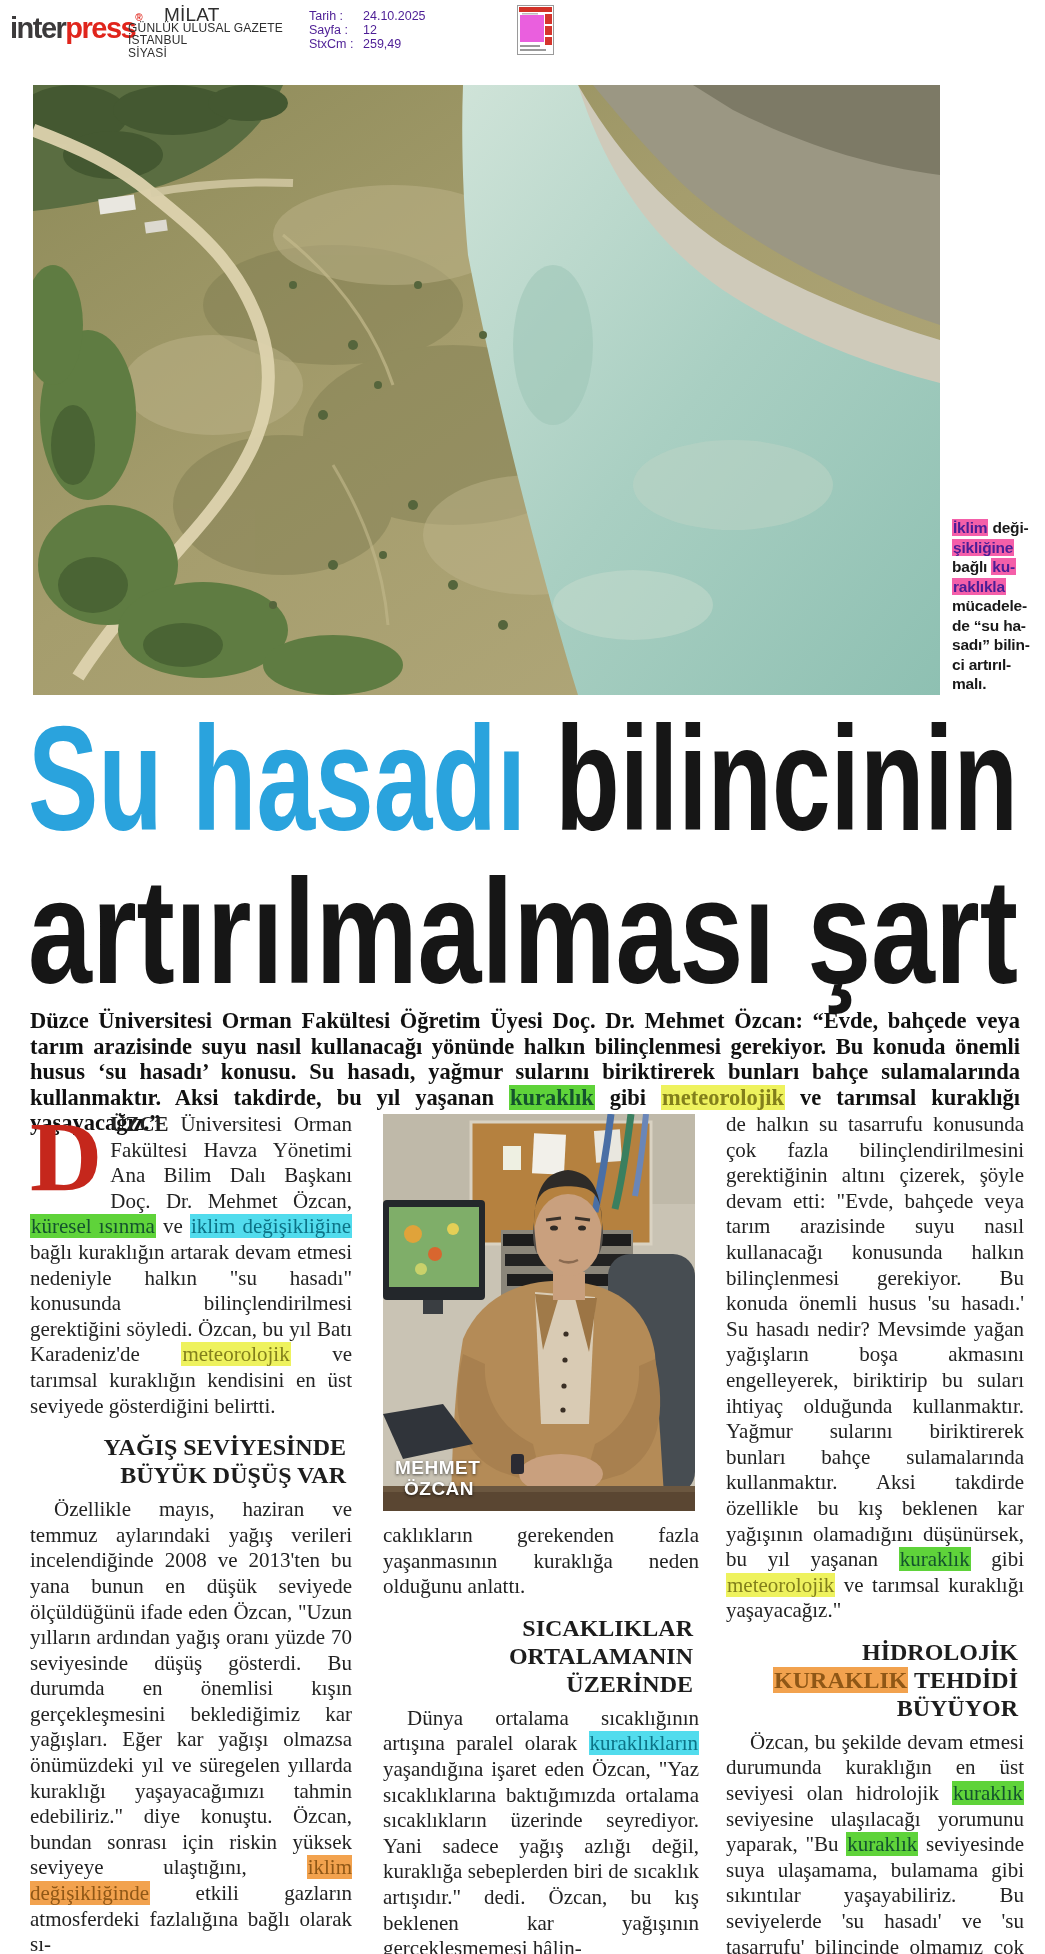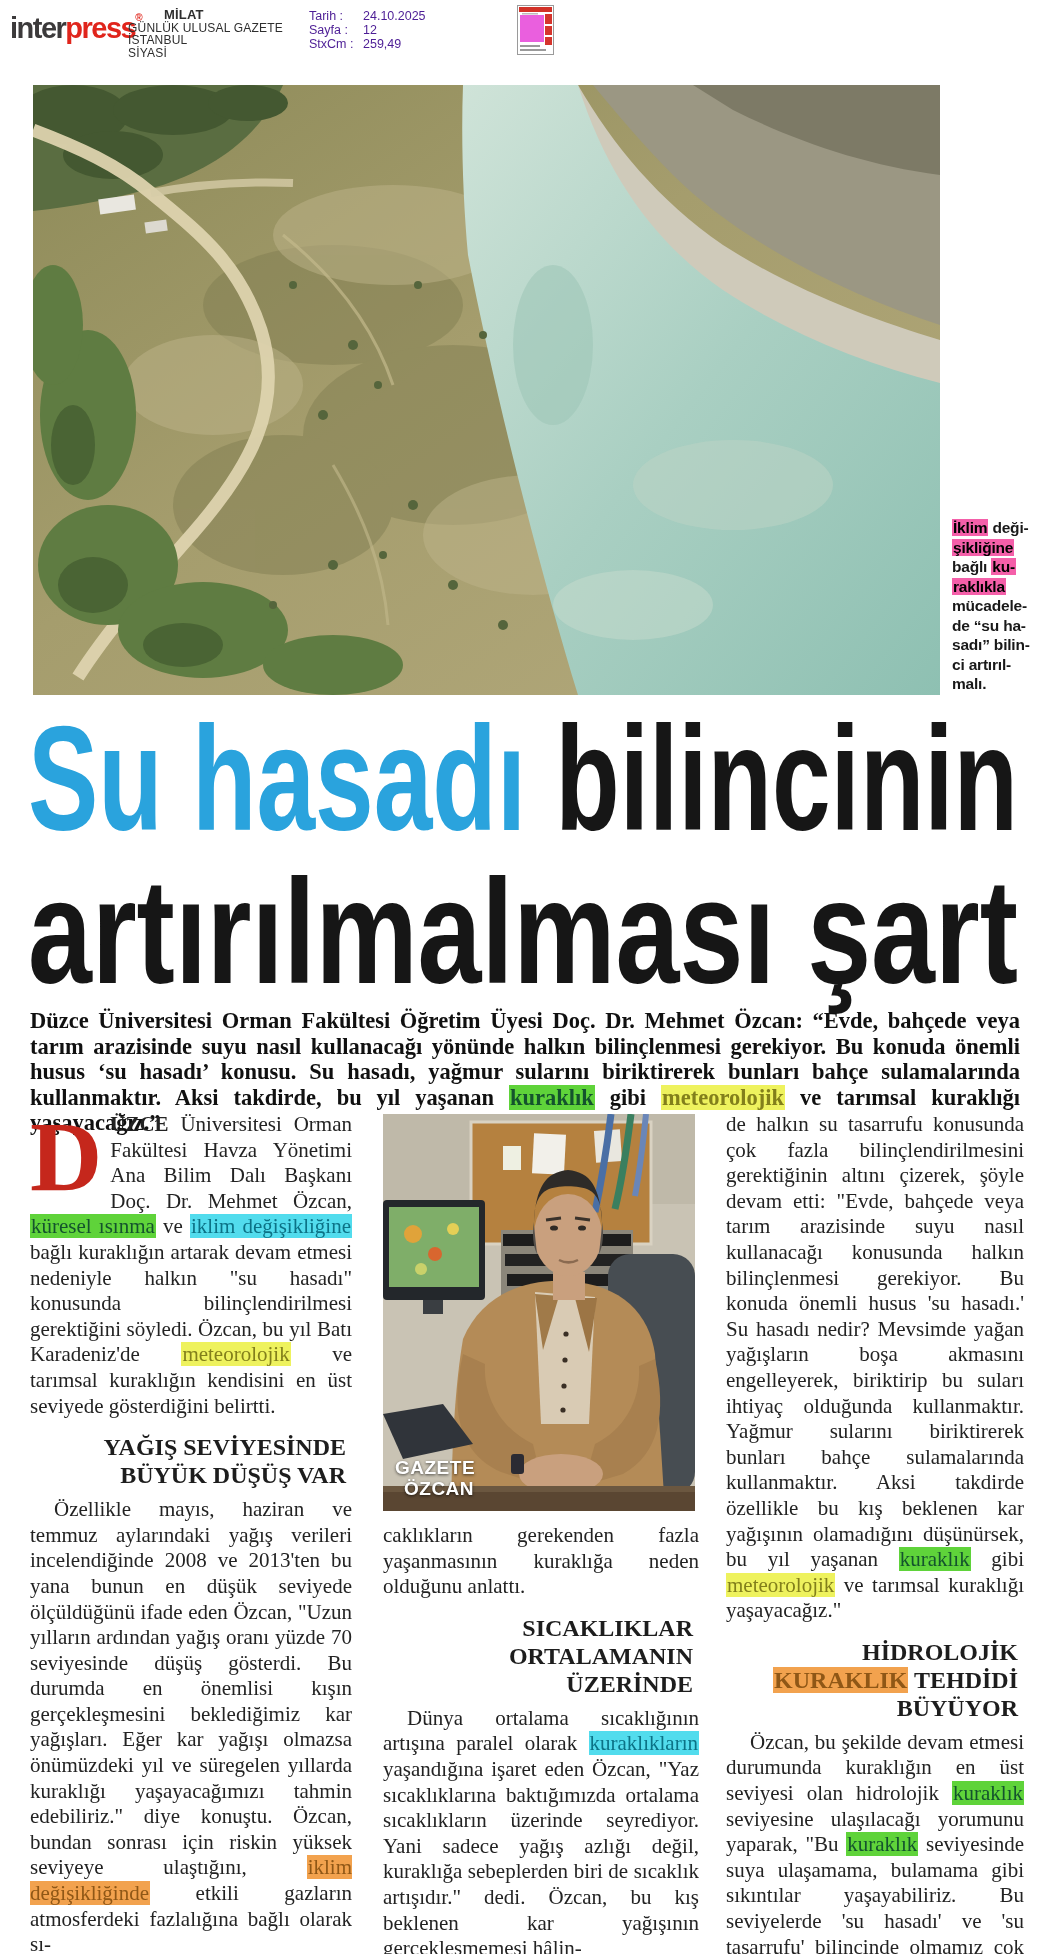--- a/index.html
+++ b/index.html
@@ -6,21 +6,21 @@
   .page{position:relative;width:1045px;height:1954px;background:#fff;overflow:hidden;
         font-family:"Liberation Serif","DejaVu Serif",serif;color:#1c1c1c;border-radius:12px;}
 
   
   .hdr{position:absolute;left:10px;top:8px;width:1030px;height:52px;
        font-family:"Liberation Sans","DejaVu Sans",sans-serif;}
   .logo{position:absolute;left:0;top:4px;font-size:29px;font-weight:bold;letter-spacing:-1.5px;}
   .lg1{color:#3c3a3b}.lg2{color:#e0251c}
   .lgr{font-size:10px;color:#e0251c;vertical-align:top;letter-spacing:0;}
   .pub{position:absolute;left:118px;top:1px;font-size:12px;line-height:12.5px;color:#2e2e2e;letter-spacing:.2px;}
-  .pub-name{font-size:13px;font-weight:bold;padding-left:36px;}
+  .pub-name{font-size:19px;font-weight:normal;padding-left:36px;}
   .meta{position:absolute;left:299px;top:1px;font-size:12.5px;line-height:14px;color:#4c1d95;}
   .meta-row{display:flex;}
   .meta-label{width:54px;}
   .thumb{position:absolute;left:507px;top:-3px;width:37px;height:50px;}
   .thumb svg{display:block;width:100%;height:100%;}
 
   
   .photo1{position:absolute;left:33px;top:85px;width:907px;height:610px;overflow:hidden;}
   .photo1 svg{display:block;width:100%;height:100%;}
 
@@ -47,21 +47,21 @@
   .subhead{margin:14px 6px 8px;font-size:24px;line-height:28px;text-align:right;color:#1d1d1d;}
   .dropcap{float:left;font-size:100px;line-height:78px;font-weight:bold;color:#c5271c;margin:6px 8px 0 0;}
   .b{font-weight:bold;}
 
   
   .hl{padding:0 1px;}
   .hl-green {background:#5fd33a;color:#14532d;}
   .hl-cyan  {background:#52dced;color:#0c7286;}
   .hl-yellow{background:#eef25e;color:#827f1b;}
   .hl-orange{background:#f2a24e;color:#8f5716;}
-  .hl-pink  {background:#f45fa9;color:#000000;}
+  .hl-pink  {background:#f45fa9;color:#4c1d95;}
 
   
   .photo2{position:relative;width:312px;height:397px;margin:2px 0 12px 0;}
   .photo2 svg{display:block;width:100%;height:100%;}
   .photo2-cap{position:absolute;left:12px;bottom:12px;color:#fff;
       font-family:"Liberation Sans","DejaVu Sans",sans-serif;font-weight:bold;
       font-size:19px;line-height:21px;letter-spacing:.5px;text-shadow:0 1px 3px rgba(0,0,0,.65);}
   .photo2-cap .l2{margin-left:9px;}
 </style>
 </head>
@@ -245,21 +245,21 @@
           <path d="M176,146 C182,149 189,149 195,146" stroke="#8a6a50" stroke-width="2.5" fill="none"></path>
           <path d="M80,240 C66,300 78,340 118,358 L160,372 L150,330 C120,316 100,285 102,250 Z" fill="#a8804f"></path>
           <path d="M272,245 C284,300 276,340 240,360 L200,372 L212,330 C240,316 258,288 256,252 Z" fill="#a8804f"></path>
           <ellipse cx="178" cy="360" rx="42" ry="20" fill="#c9a07e"></ellipse>
           <rect x="128" y="340" width="13" height="20" rx="3" fill="#2b2b33"></rect>
           <path d="M0,372 L312,372 L312,397 L0,397 Z" fill="#5a4632"></path>
           <path d="M0,372 L312,372 L312,378 L0,378 Z" fill="#6b5740"></path>
           <path d="M0,300 L60,290 L90,330 L20,345 Z" fill="#30343a"></path>
         </svg>
         <div class="photo2-cap">
-          <div>GAZETE</div>
+          <div>MEHMET</div>
           <div class="l2">ÖZCAN</div>
         </div>
       </figure>
       <p class="para noindent"><span>caklıkların gerekenden fazla yaşanmasının kuraklığa neden olduğunu anlattı.</span></p>
       <h3 class="subhead">SICAKLIKLAR ORTALAMANIN ÜZERİNDE</h3>
       <p class="para"><span>Dünya ortalama sıcaklığının artışına paralel olarak </span><span class="hl hl-cyan">kuraklıkların</span><span> yaşandığına işaret eden Özcan, "Yaz sıcaklıklarına baktığımızda ortalama sıcaklıkların üzerinde seyrediyor. Yani sadece yağış azlığı değil, kuraklığa sebeplerden biri de sıcaklık artışıdır." dedi. Özcan, bu kış beklenen kar yağışının gerçekleşmemesi hâlin-</span></p>
     </div>
 
     <div class="col col3">
       <p class="para noindent"><span>de halkın su tasarrufu konusunda çok fazla bilinçlendirilmesini gerektiğinin altını çizerek, şöyle devam etti: "Evde, bahçede veya tarım arazisinde suyu nasıl kullanacağı konusunda halkın bilinçlenmesi gerekiyor. Bu konuda önemli husus 'su hasadı.' Su hasadı nedir? Mevsimde yağan yağışların boşa akmasını engelleyerek, biriktirip bu suları ihtiyaç olduğunda kullanmaktır. Yağmur sularını biriktirerek bunları bahçe sulamalarında kullanmaktır. Aksi takdirde özellikle bu kış beklenen kar yağışının olamadığını düşünürsek, bu yıl yaşanan </span><span class="hl hl-green">kuraklık</span><span> gibi </span><span class="hl hl-yellow">meteorolojik</span><span> ve tarımsal kuraklığı yaşayacağız."</span></p>

